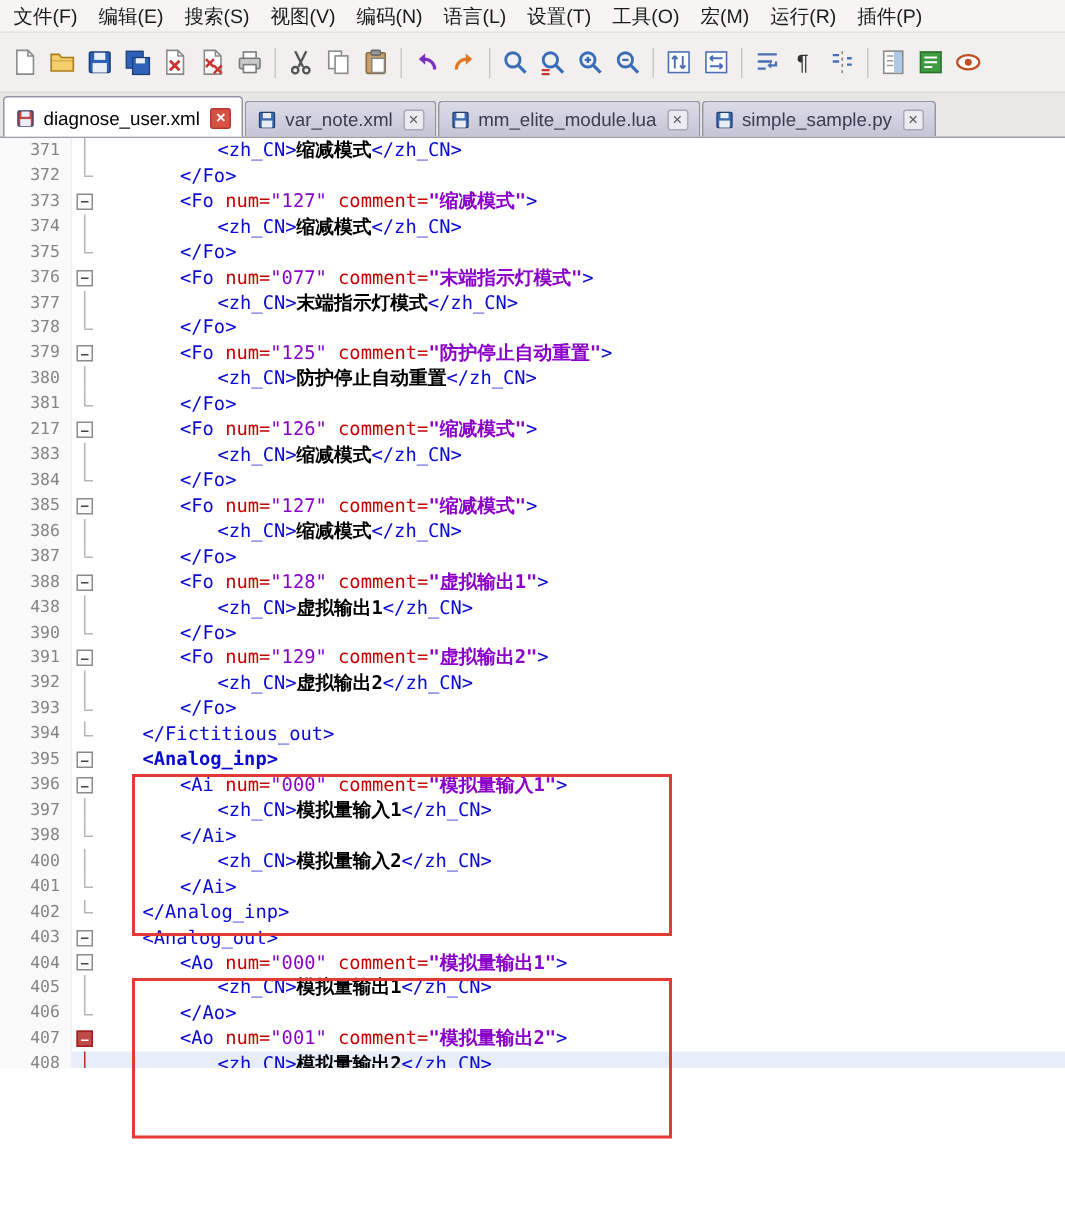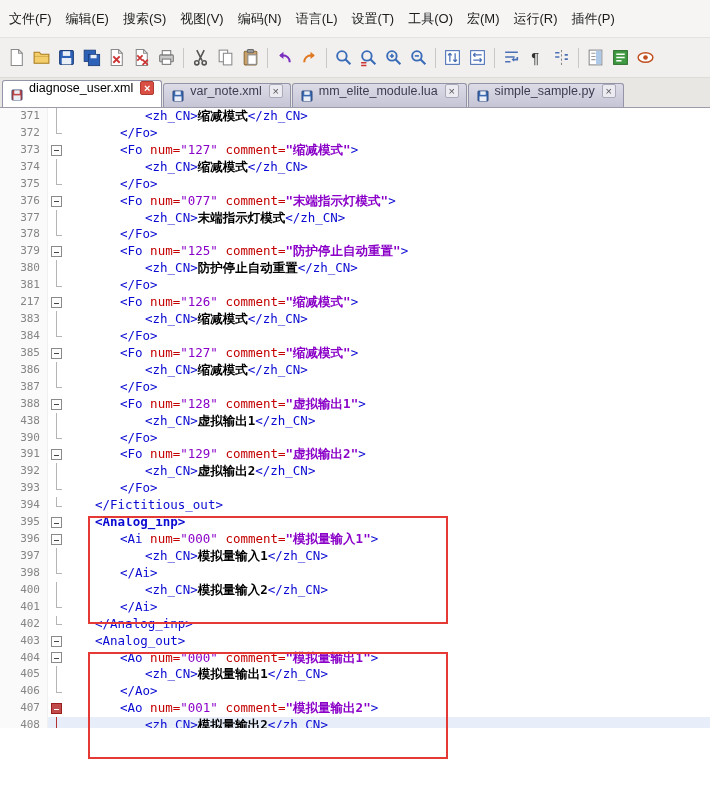--- a/index.html
+++ b/index.html
@@ -5,42 +5,42 @@
   html,body{margin:0;padding:0;}
   body{
     position:relative;
     width:710px;height:807px;overflow:hidden;
     background:#ffffff;
     font-family:"Liberation Sans",sans-serif;
     -webkit-font-smoothing:antialiased;
   }
   
   .menubar{
-    height:38px;background:#f6f5f4;border-bottom:1px solid #e3e2e0;
+    height:22px;background:#f6f5f4;border-bottom:1px solid #e3e2e0;
     display:flex;align-items:center;padding-left:2px;box-sizing:border-box;
     font-size:13px;color:#1a1a1a;white-space:nowrap;overflow:hidden;
   }
   .menu-item{padding:3px 7px;cursor:default;}
   
   .toolbar{
     height:40px;background:#f1f0ef;border-bottom:1px solid #dddcda;
     display:flex;align-items:center;padding-left:4px;box-sizing:border-box;
     overflow:hidden;
   }
   .tb-btn{width:25px;height:25px;display:flex;align-items:center;justify-content:center;border-radius:3px;}
   .tb-btn svg{width:19px;height:19px;}
   .tb-sep{width:1px;height:20px;background:#c9c8c6;margin:0 4px;flex:0 0 1px;}
   
   .tabbar{
     height:30px;background:#e9e7e3;border-bottom:1px solid #9b9baa;
     display:flex;align-items:flex-end;padding-left:2px;box-sizing:border-box;
     white-space:nowrap;overflow:hidden;
   }
   .tab{
-    display:flex;gap:5px;
+    display:flex;align-items:center;gap:5px;
     height:24px;padding:0 7px;margin-right:1px;box-sizing:border-box;
     background:linear-gradient(#dcdbe7,#c6c5d6);
     border:1px solid #9494a8;border-bottom:none;
     border-radius:3px 3px 0 0;
     font-size:12.5px;color:#3c3c50;cursor:default;
   }
   .tab.active{
     height:28px;background:#ffffff;color:#000;
     margin-bottom:-1px;z-index:2;position:relative;
   }

